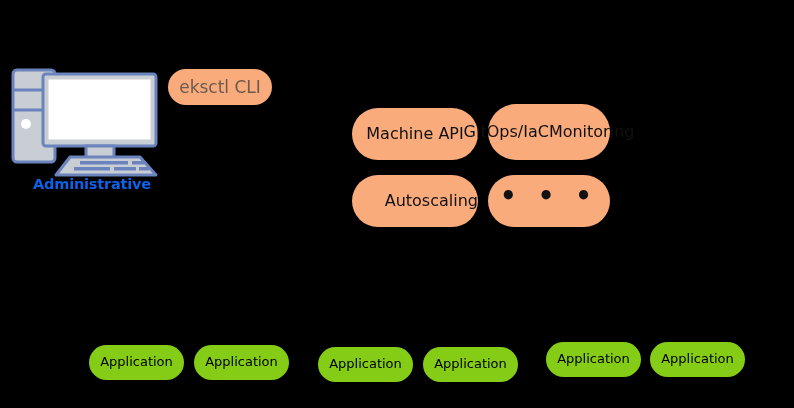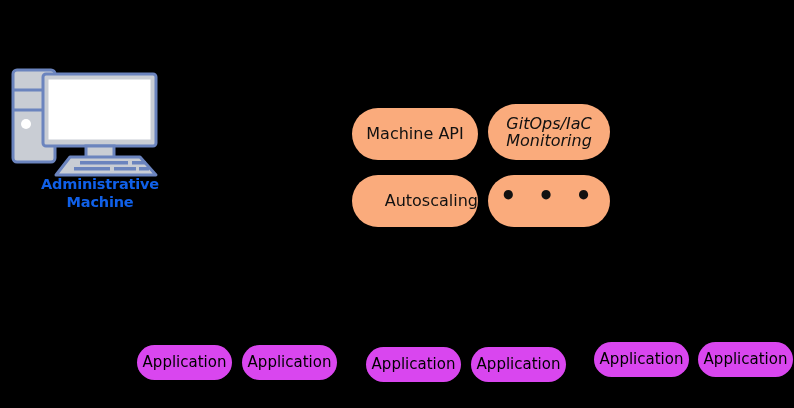--- a/index.html
+++ b/index.html
@@ -37,45 +37,44 @@
     font-family: "DejaVu Sans", sans-serif;
   }
   .pill-orange-muted {
     background: #FAAB7C;
     color: #6B5A50;
     border-radius: 999px;
     font-size: 17px;
     font-family: "DejaVu Sans", sans-serif;
   }
   .pill-green {
-    background: #d946ef;
+    background: #84cc16;
     color: #000000;
     border-radius: 999px;
-    font-size: 15px;
+    font-size: 13px;
     font-family: "DejaVu Sans", sans-serif;
-    margin-left: 48px;
   }
   .pill-dots {
     letter-spacing: 6px;
     font-weight: bold;
     font-size: 26px;
     padding-bottom: 10px;
   }
 
   
   #computer-icon {
     position: absolute;
     left: 8px;
     top: 62px;
     width: 160px;
     height: 115px;
   }
   #admin-label {
     position: absolute;
-    left: 20px;
+    left: 12px;
     top: 175px;
     width: 160px;
     text-align: center;
     color: #1060E8;
     font-family: "DejaVu Sans", sans-serif;
     font-weight: bold;
     font-size: 14.5px;
     line-height: 1.25;
     letter-spacing: -0.2px;
   }
@@ -107,30 +106,32 @@
         <rect x="124" y="99" width="14" height="3.5" fill="#6B84BE"></rect>
         <rect x="66" y="105" width="36" height="3.5" fill="#6B84BE"></rect>
         <rect x="106" y="105" width="22" height="3.5" fill="#6B84BE"></rect>
         <rect x="131" y="105" width="10" height="3.5" fill="#6B84BE"></rect>
       </g>
     </svg>
   </div>
 
   <div id="admin-label">
     <div>Administrative</div>
-    <div>Machine</div>
   </div>
 
+  <div class="pill pill-orange-muted" style="left:168px; top:69px; width:104px; height:36px;">
+    <span>eksctl CLI</span>
+  </div>
 
 
   <div class="pill pill-orange" style="left:352px; top:108px; width:126px; height:52px;">
     <span>Machine API</span>
   </div>
 
-  <div class="pill pill-orange" style="left:488px; top:104px; width:122px; height:56px; flex-direction:column;font-style:italic;">
+  <div class="pill pill-orange" style="left:488px; top:104px; width:122px; height:56px; flex-direction:row;">
     <span>GitOps/IaC</span>
     <span>Monitoring</span>
   </div>
 
 
   <div class="pill pill-orange" style="left:352px; top:175px; width:126px; height:52px;justify-content:flex-end;">
     <span>Autoscaling</span>
   </div>
 
   <div class="pill pill-orange" style="left:488px; top:175px; width:122px; height:52px;">

